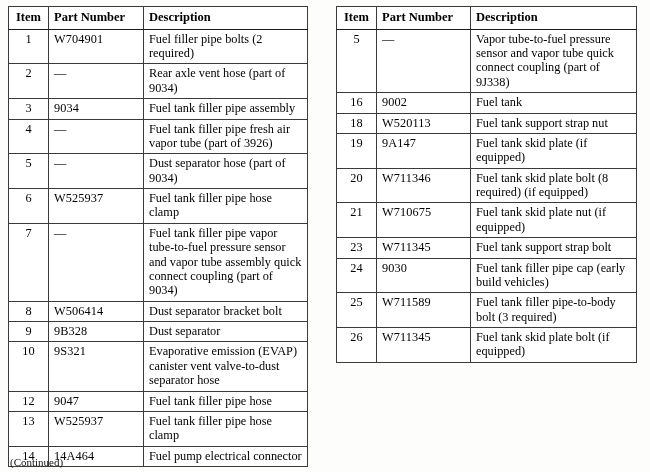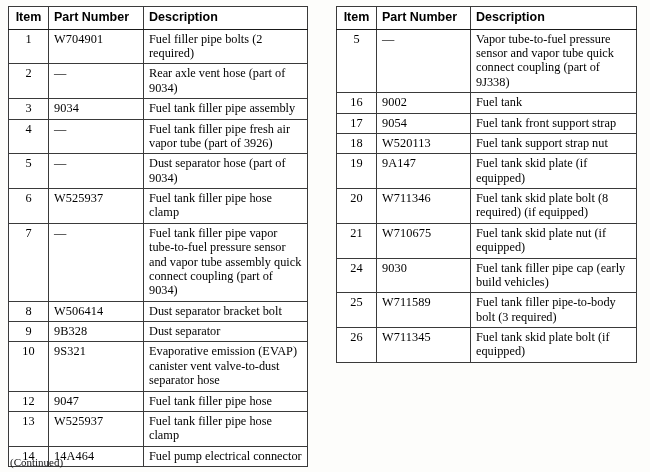--- a/index.html
+++ b/index.html
@@ -41,21 +41,21 @@
 
   table.parts th,
   table.parts td {
     border: 1px solid #3a3a3a;
     padding: 2px 5px 3px 5px;
     vertical-align: top;
     line-height: 1.17;
   }
 
   table.parts thead th {
-    font-family: Liberation Sans, sans-serif;
+    font-family: Liberation Serif, serif;
     font-weight: bold;
     font-size: 12.5px;
     text-align: left;
     padding-top: 3px;
     padding-bottom: 4px;
     border-bottom: 1.5px solid #1a1a1a;
     background: #ffffff;
   }
   table.parts thead th.c-item { text-align: center; }
 
@@ -197,45 +197,45 @@
             <td class="c-item">5</td>
             <td class="c-part">—</td>
             <td class="c-desc">Vapor tube-to-fuel pressure sensor and vapor tube quick connect coupling (part of 9J338)</td>
           </tr>
           <tr>
             <td class="c-item">16</td>
             <td class="c-part">9002</td>
             <td class="c-desc">Fuel tank</td>
           </tr>
           <tr>
-            <td class="c-item">17</td>
-            <td class="c-part">9054</td>
-            <td class="c-desc">Fuel tank front support strap</td>
-          </tr>
-          <tr>
             <td class="c-item">18</td>
             <td class="c-part">W520113</td>
             <td class="c-desc">Fuel tank support strap nut</td>
           </tr>
           <tr>
             <td class="c-item">19</td>
             <td class="c-part">9A147</td>
             <td class="c-desc">Fuel tank skid plate (if equipped)</td>
           </tr>
           <tr>
             <td class="c-item">20</td>
             <td class="c-part">W711346</td>
             <td class="c-desc">Fuel tank skid plate bolt (8 required) (if equipped)</td>
           </tr>
           <tr>
             <td class="c-item">21</td>
             <td class="c-part">W710675</td>
             <td class="c-desc">Fuel tank skid plate nut (if equipped)</td>
           </tr>
           <tr>
+            <td class="c-item">23</td>
+            <td class="c-part">W711345</td>
+            <td class="c-desc">Fuel tank support strap bolt</td>
+          </tr>
+          <tr>
             <td class="c-item">24</td>
             <td class="c-part">9030</td>
             <td class="c-desc">Fuel tank filler pipe cap (early build vehicles)</td>
           </tr>
           <tr>
             <td class="c-item">25</td>
             <td class="c-part">W711589</td>
             <td class="c-desc">Fuel tank filler pipe-to-body bolt (3 required)</td>
           </tr>
           <tr>

